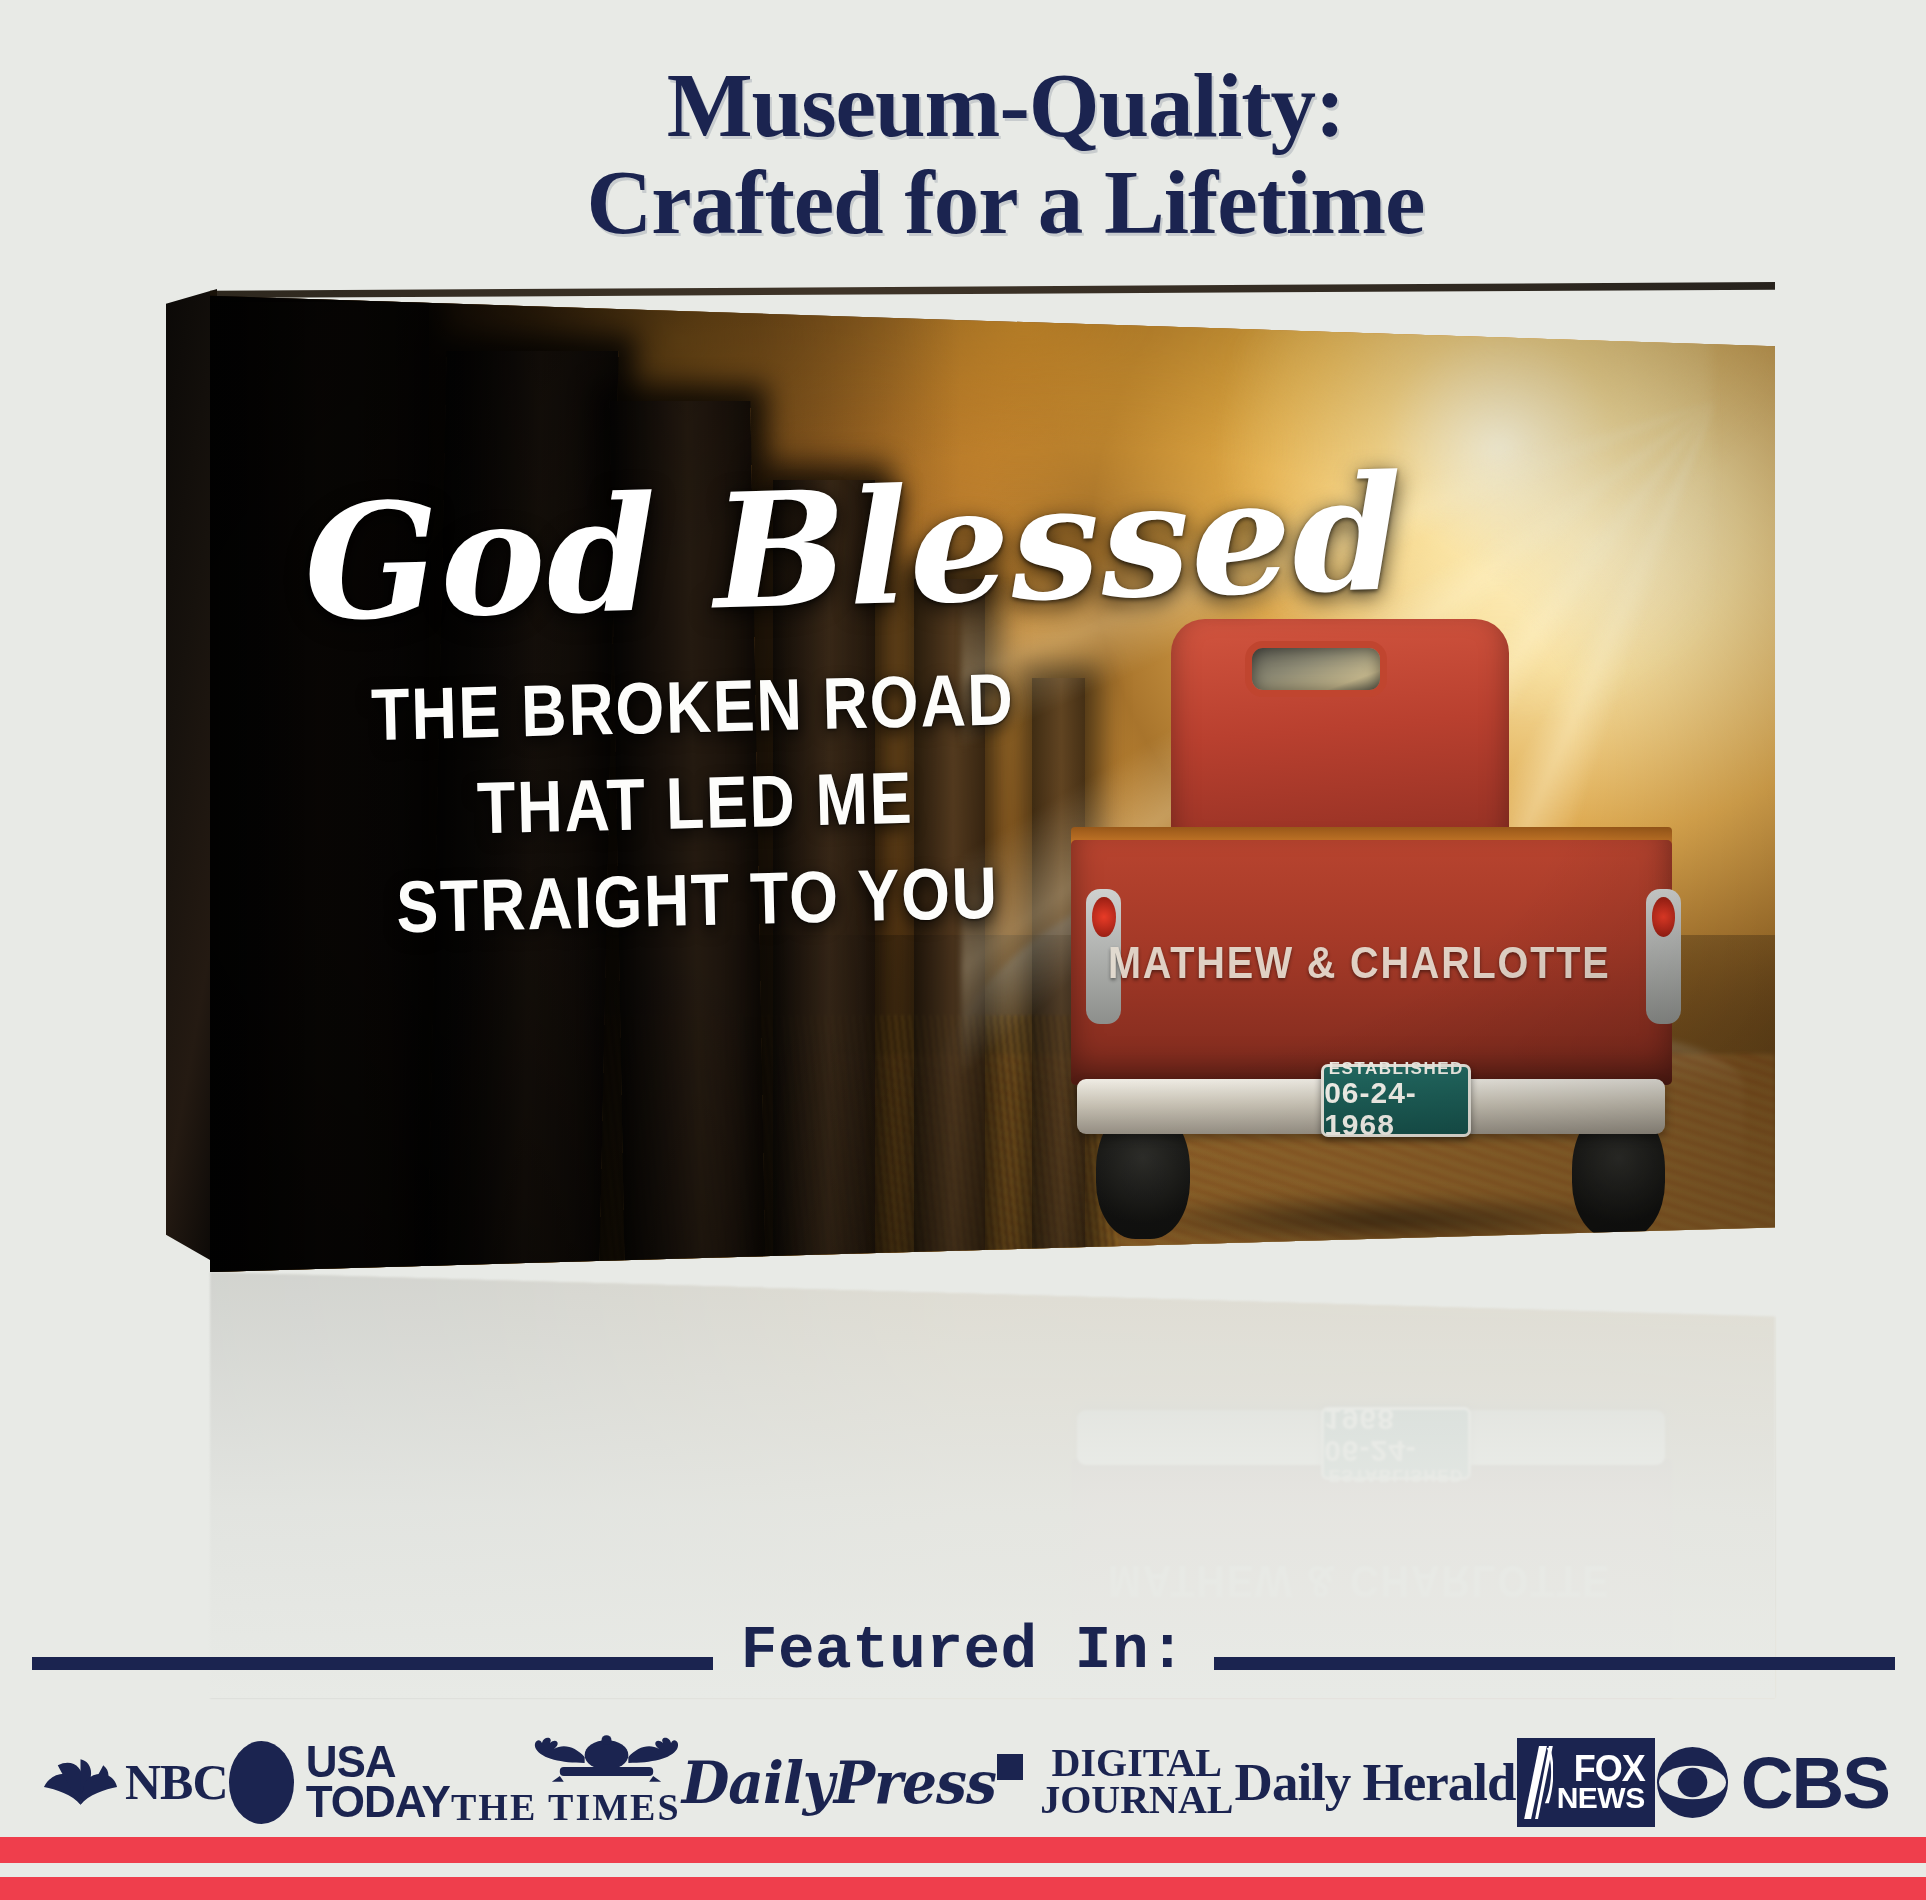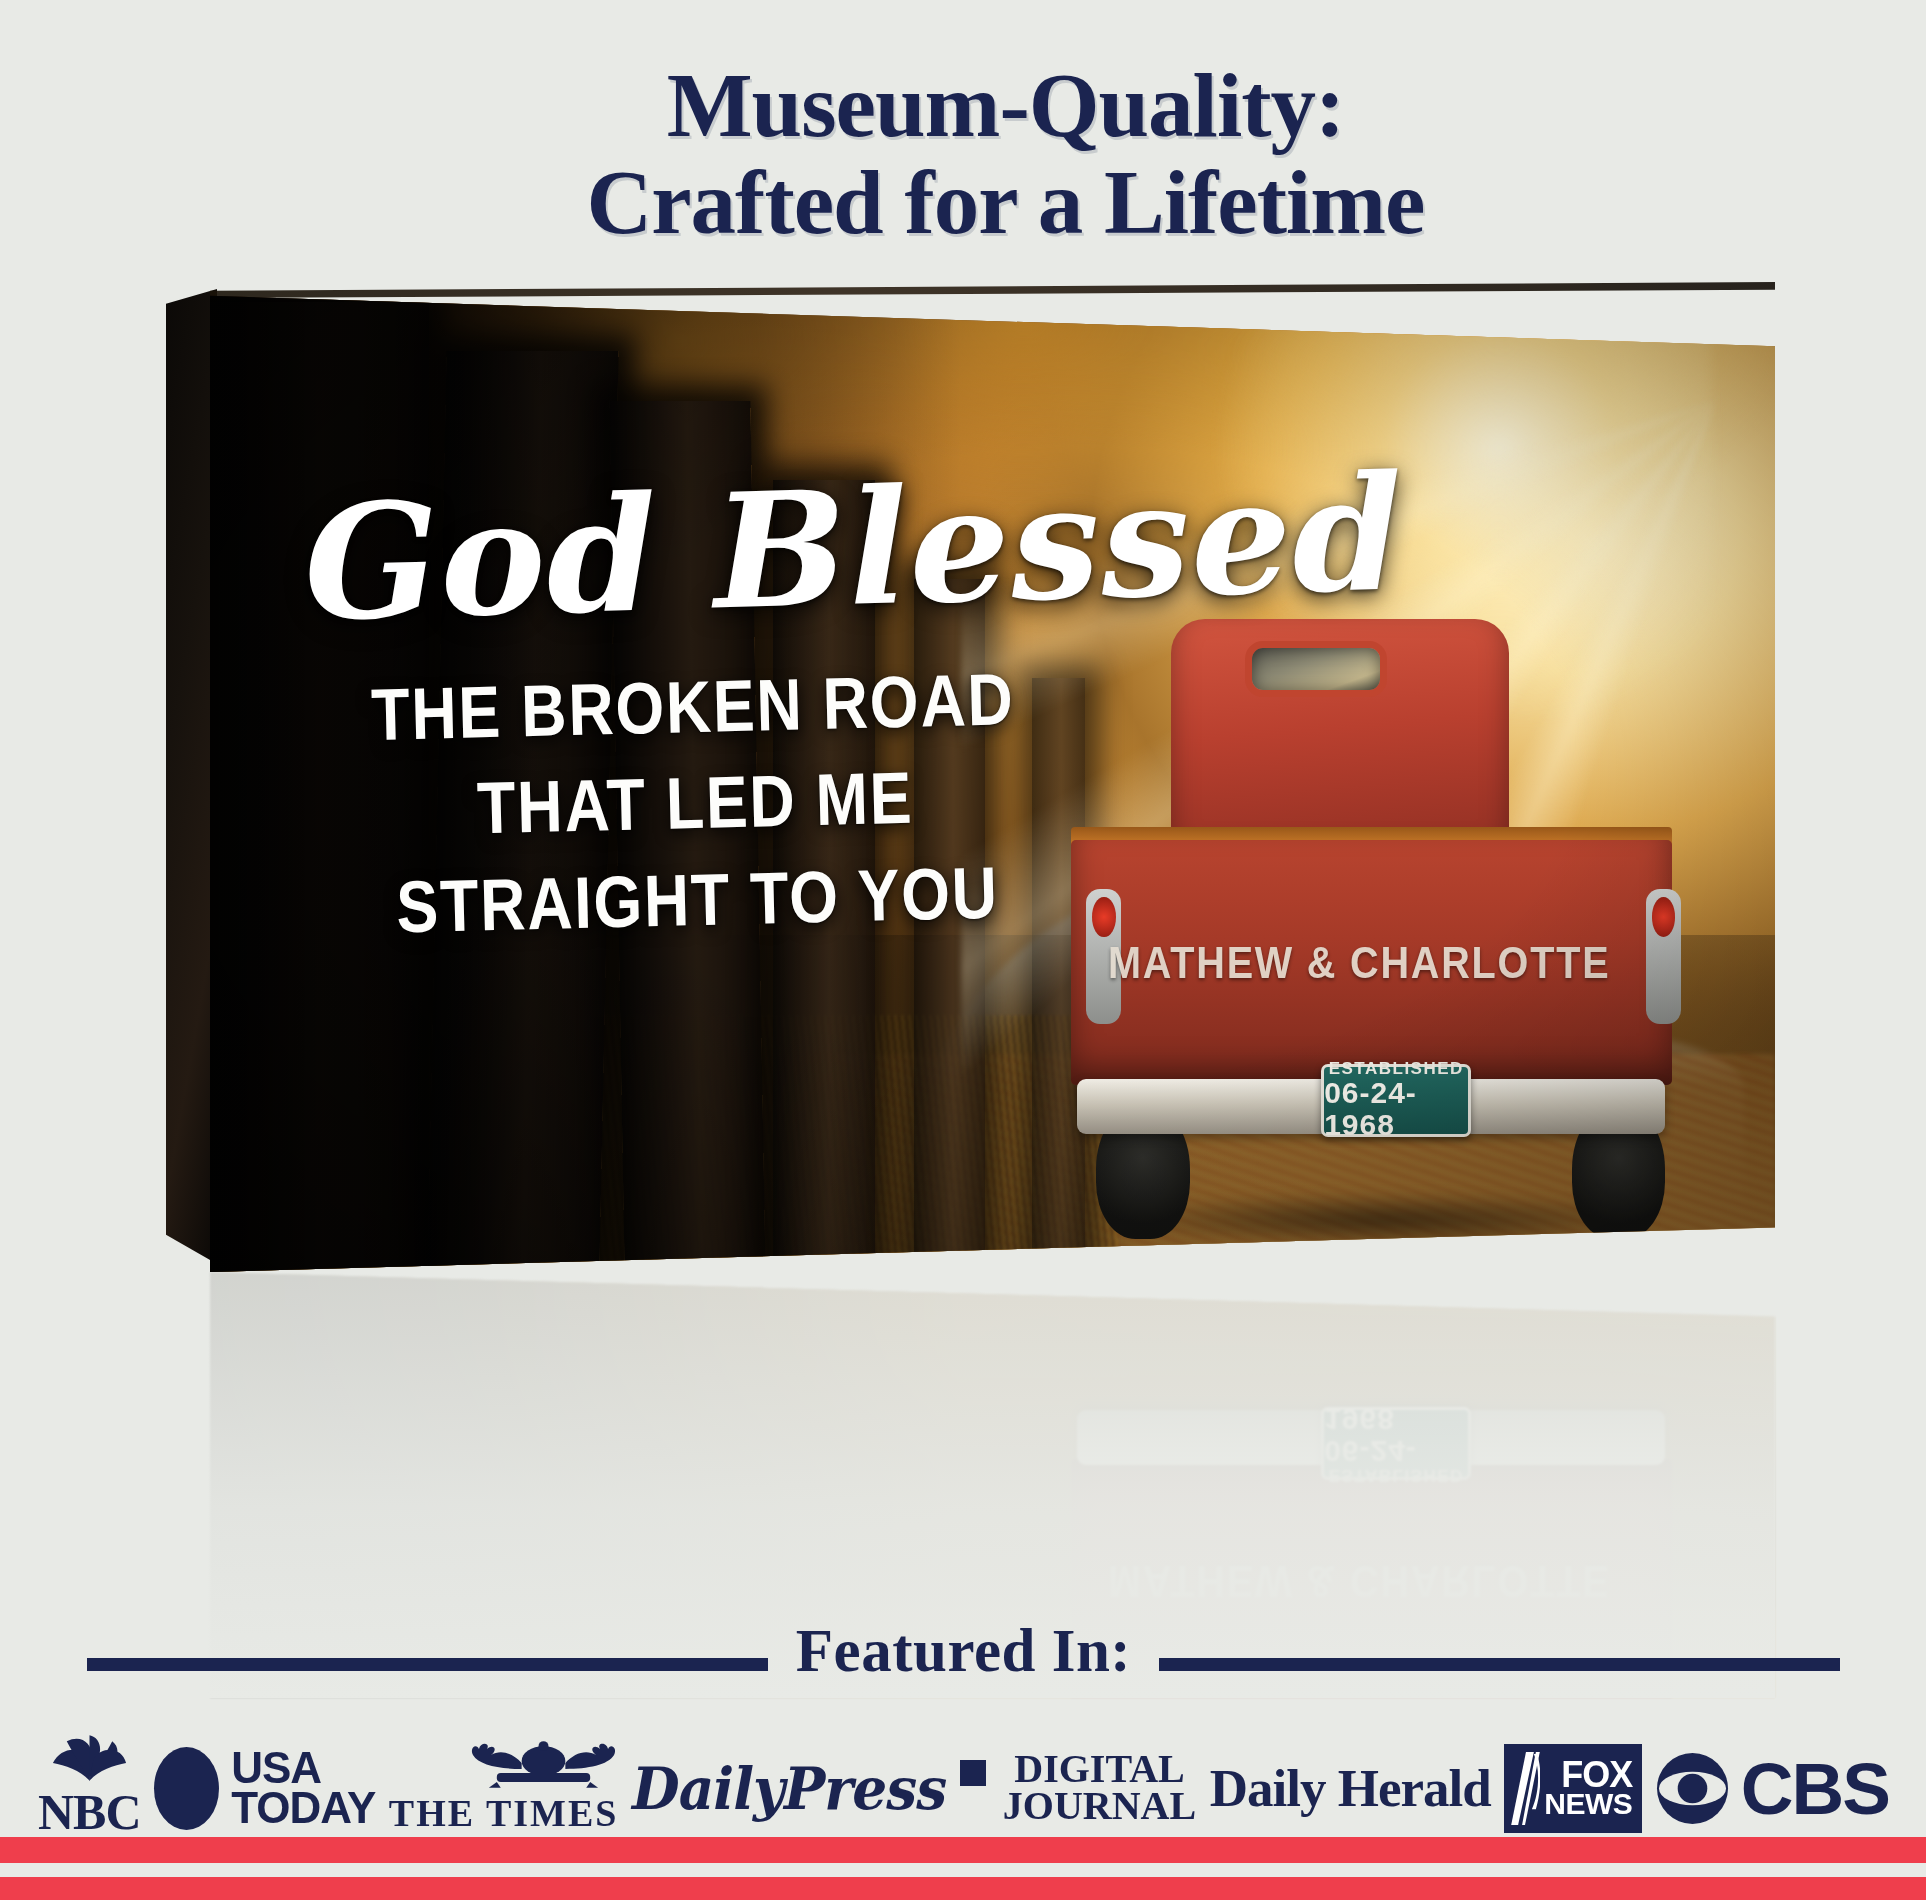--- a/index.html
+++ b/index.html
@@ -279,37 +279,37 @@
 
   
   #featured {
     position:absolute; left:0; top:1629px; width:100%;
     display:flex; align-items:center; justify-content:center; gap:28px;
   }
   #featured .rule { height:13px; background:#1b2450; }
   #featured .rule-l { width:681px; }
   #featured .rule-r { width:681px; }
   #featured .fi-label {
-    font-family:Liberation Serif, serif;
+    font-family:Liberation Mono, monospace;
     font-weight:bold; font-size:61px; color:#1b2450;
     white-space:nowrap; letter-spacing:0.5px;
     transform:translateY(-13px);
   }
 
   
   #logos {
     position:absolute; left:0; top:1735px; width:100%;
     display:flex; align-items:center; justify-content:space-between;
     padding:0 38px;
     color:#1b2450;
   }
   .logo { display:flex; align-items:center; gap:12px; }
   .logo-stack { display:flex; flex-direction:column; line-height:.92; }
 
-  .nbc { flex-direction:column; gap:2px; }
+  .nbc { gap:2px; }
   .nbc-peacock { width:85px; height:46px; }
   .nbc-word { font-weight:bold; font-size:50px; letter-spacing:-1px; font-family:"Liberation Serif", serif; }
 
   .usa-dot { width:65px; height:83px; background:#1b2450; border-radius:50%; }
   .usa-word { font-weight:bold; font-size:44px; letter-spacing:-1px; }
 
   .times { flex-direction:column; gap:2px; align-items:flex-end; }
   .times-crest { width:149px; height:48px; }
   .times-word { font-family:"Liberation Serif", serif; font-weight:bold; font-size:38px; letter-spacing:2px; }
 

